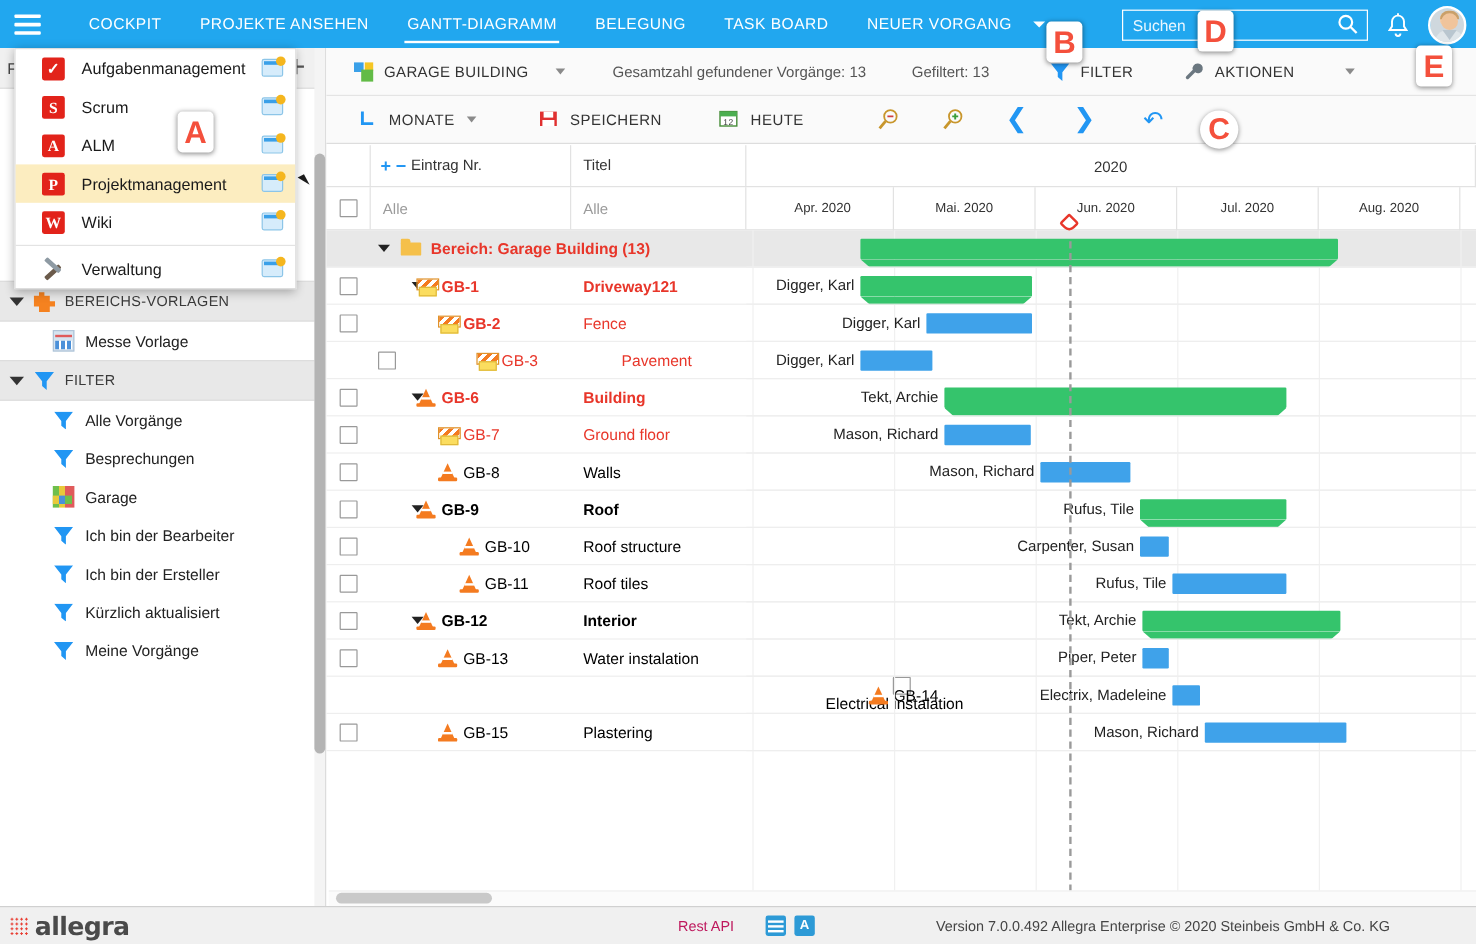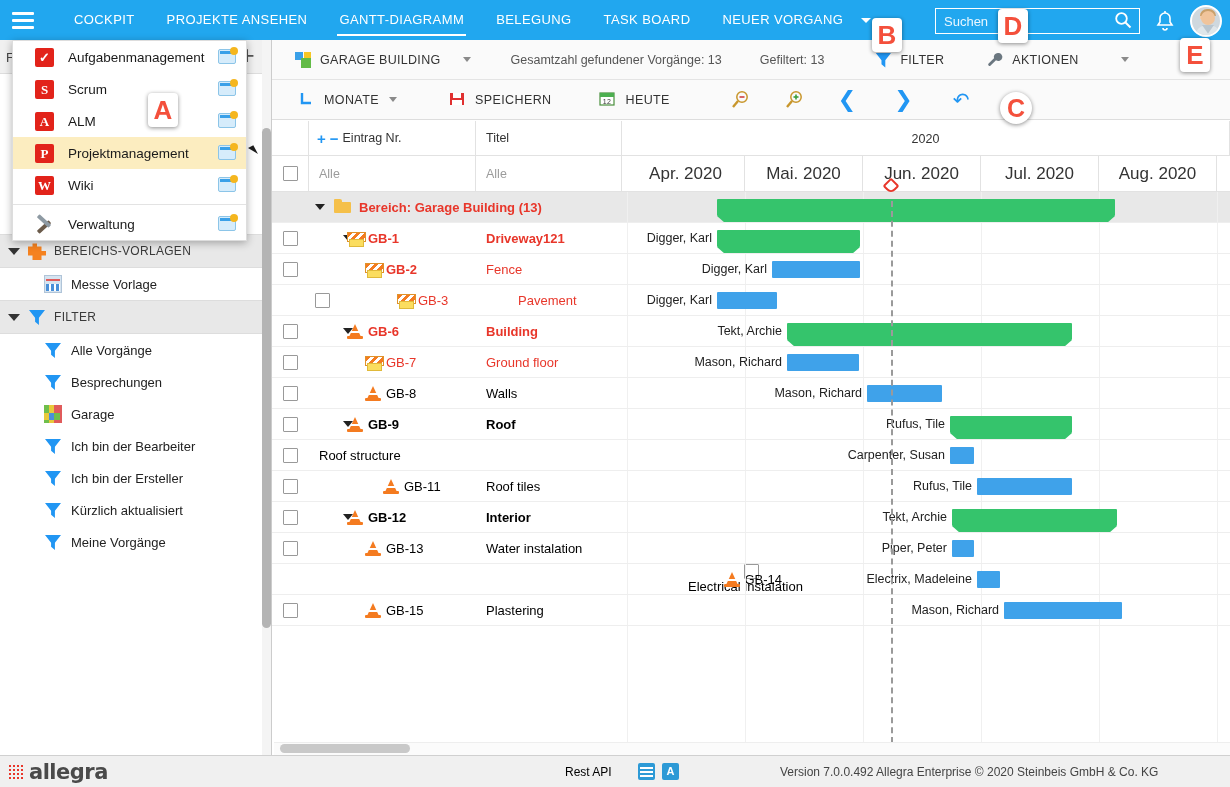--- a/index.html
+++ b/index.html
@@ -225,21 +225,21 @@
   .ic-barr { position:relative; width:17px;height:16px;flex:0 0 17px;}
   .ic-barr::before{content:"";position:absolute;left:0;top:2px;width:17px;height:8px;
     background: repeating-linear-gradient(135deg,#f47b20 0 3px,#fff 3px 6px); border:1px solid #e0922a;}
   .ic-barr::after{content:"";position:absolute;left:2px;top:9px;width:13px;height:6px;background:#fbdd5f;border:1px solid #e0b93a;}
   .ic-barr i{position:absolute;left:6px;top:9px;font-size:7px;color:#333;line-height:7px;}
 
   
   #gantt { position:absolute; left: 350px; top: 0; width: 608px; height: 634px; }
   .mon-cell {
     position:absolute; top: 35px; height: 36px; border-right: 1px solid #e2e2e2;
-    display:flex; align-items:center; justify-content:center; font-size: 17px; color:#333;
+    display:flex; align-items:center; justify-content:center; font-size: 11px; color:#333;
   }
   #year-cell {
     position:absolute; left:0; top:0; width: 608px; height: 35px;
     display:flex; align-items:center; justify-content:center; font-size:12.5px; color:#333;
     border-right:1px solid #e2e2e2;
   }
   .gline { position:absolute; top:71px; width:1px; height: 563px; background:#f0f0f0;}
   .bar { position:absolute; height: 17px; border-radius: 1px; }
   .bar.blue { background: #3fa2ea; }
   .bar.green { background: #35c46c; }
@@ -269,21 +269,21 @@
     display:flex; align-items:center;
   }
   #logo { margin-left: 8px; display:flex; align-items:center; gap:5px; }
   .logo-dots { width: 16px; height: 16px; position:relative; }
   .logo-dots::before {
     content:""; position:absolute; left:0; top:0; width:16px; height:16px;
     background-image: radial-gradient(#e8362a 38%, transparent 40%);
     background-size: 4px 4px;
   }
   .logo-txt { font-size: 21px; font-weight: bold; color: #4a4a4a; font-family:"DejaVu Sans", sans-serif; letter-spacing:-0.5px;}
-  #restapi { position:absolute; left: 565px; font-size: 12px; color:#000000; cursor:pointer;}
+  #restapi { position:absolute; left: 565px; font-size: 12px; color:#be185d; cursor:pointer;}
   #f-ic1 { position:absolute; left: 638px; width:17px; height:17px; background:#2d9ad6; border-radius:2px; cursor:pointer;}
   #f-ic1::after{content:"";position:absolute;left:2px;top:4px;width:13px;height:2px;background:#fff;box-shadow:0 4px 0 #fff,0 8px 0 #fff;}
   #f-ic2 { position:absolute; left: 662px; width:17px; height:17px; background:#2d9ad6; border-radius:2px; cursor:pointer;
            color:#fff; font-size:11px; text-align:center; line-height:17px; font-weight:bold;}
   #version { position:absolute; left: 780px; font-size: 12px; color:#444; }
 </style>
 </head>
 <body>
 
 <div id="topnav">
@@ -648,20 +648,26 @@
             <span class="ic-cone" style="position:absolute;left:38px;">
               <i></i>
             </span>
             <span class="rowid bold" style="position:absolute;left:59px;">GB-9</span>
           </div>
           <div style="width:146px;padding-left:10px;"><span class="rowttl bold">Roof</span></div>
         </div>
         <div class="grow" style="top: 319px;">
           <div style="width:37px;display:flex;justify-content:center;align-items:center;">
             <span class="chk"></span>
+          </div>
+          <div style="position:relative;width:167px;height:100%;display:flex;align-items:center;">
+            <span class="ic-cone" style="position:absolute;left:74px;">
+              <i></i>
+            </span>
+            <span class="rowid " style="position:absolute;left:95px;">GB-10</span>
           </div>
           <div style="width:146px;padding-left:10px;"><span class="rowttl ">Roof structure</span></div>
         </div>
         <div class="grow" style="top: 350px;">
           <div style="width:37px;display:flex;justify-content:center;align-items:center;">
             <span class="chk"></span>
           </div>
           <div style="position:relative;width:167px;height:100%;display:flex;align-items:center;">
             <span class="ic-cone" style="position:absolute;left:74px;">
               <i></i>

